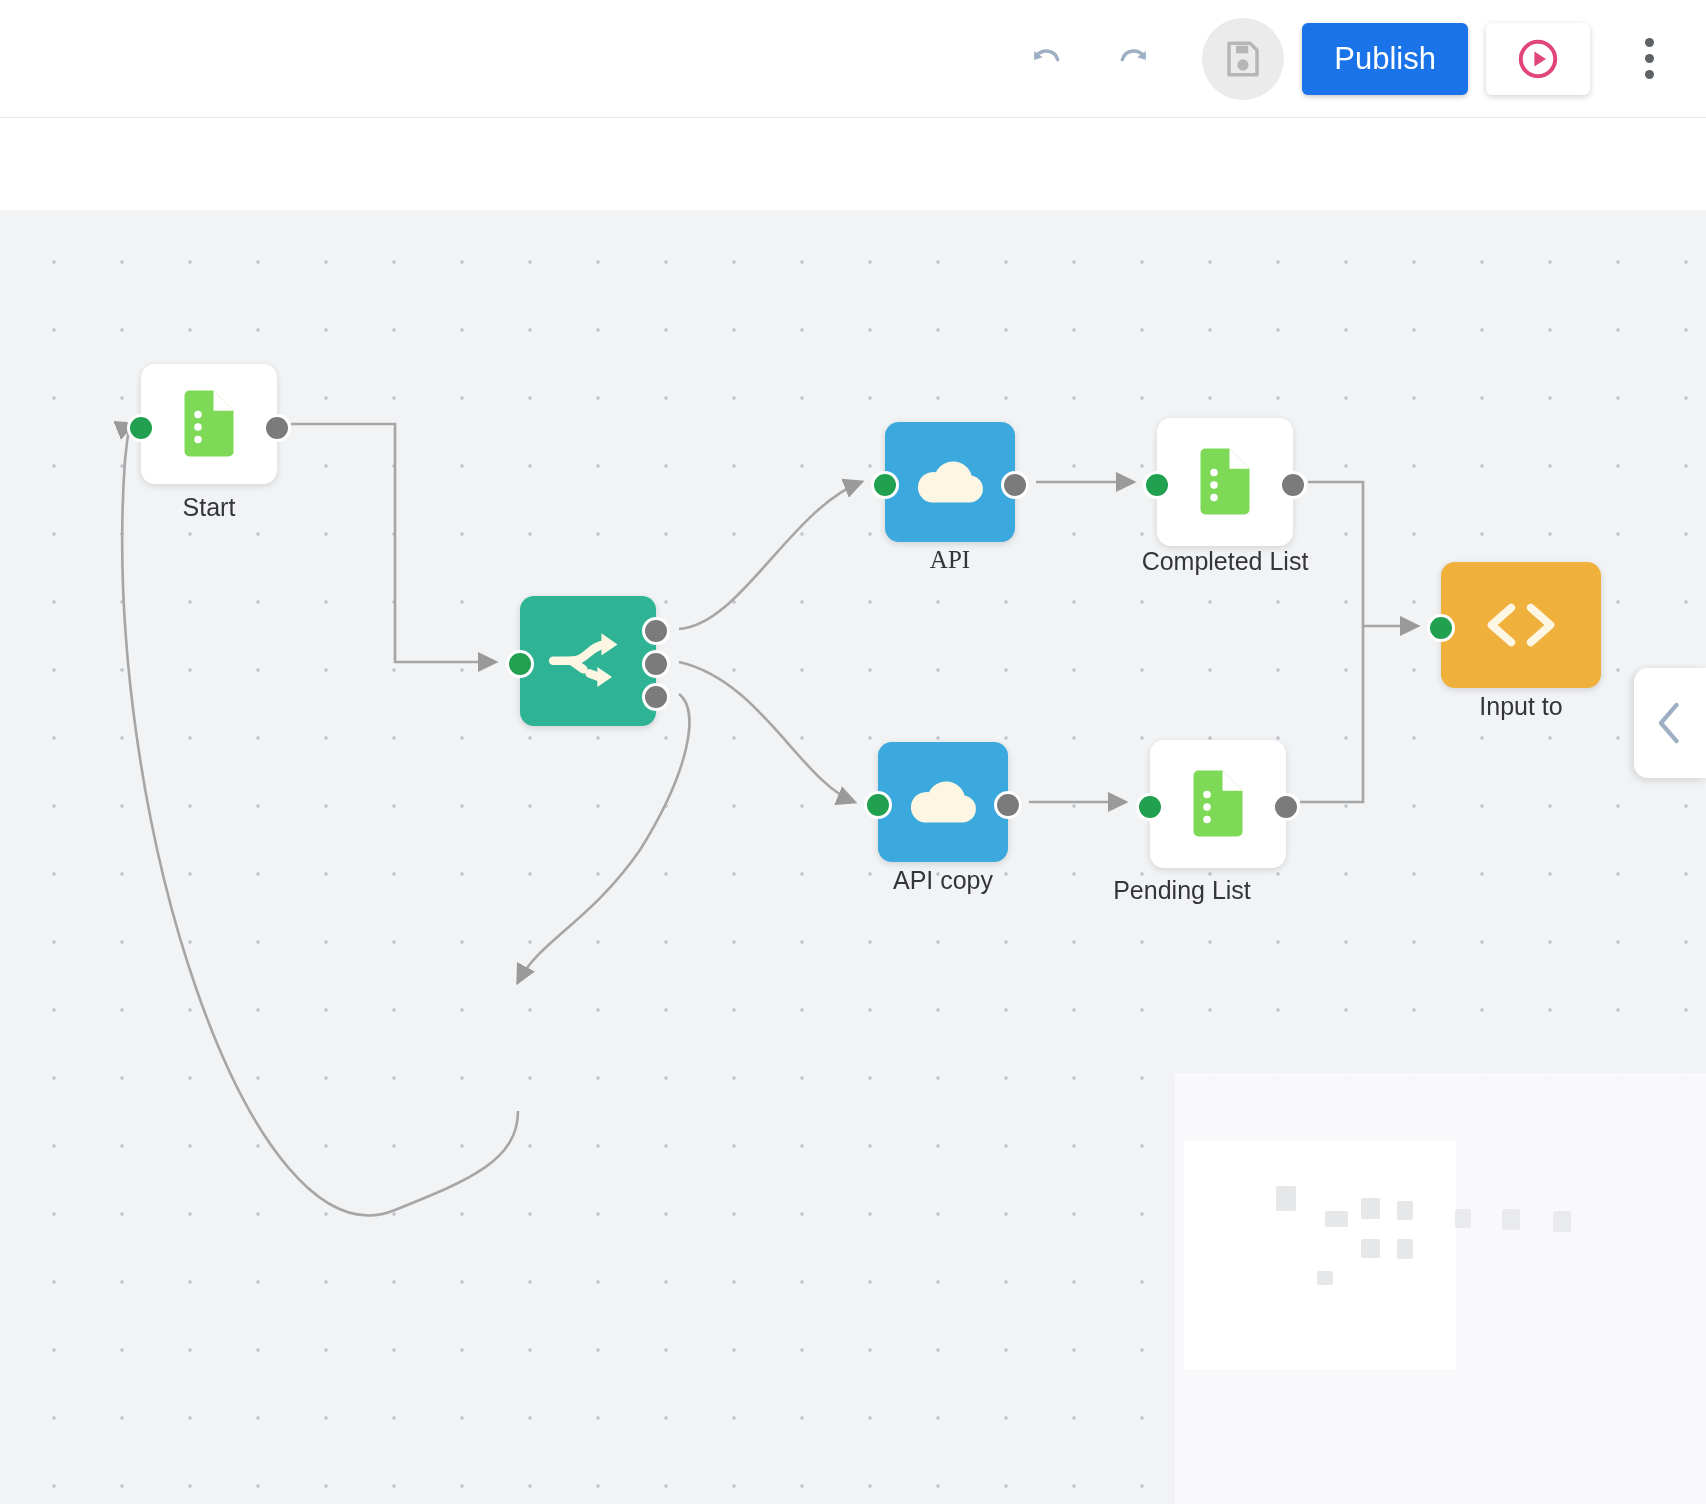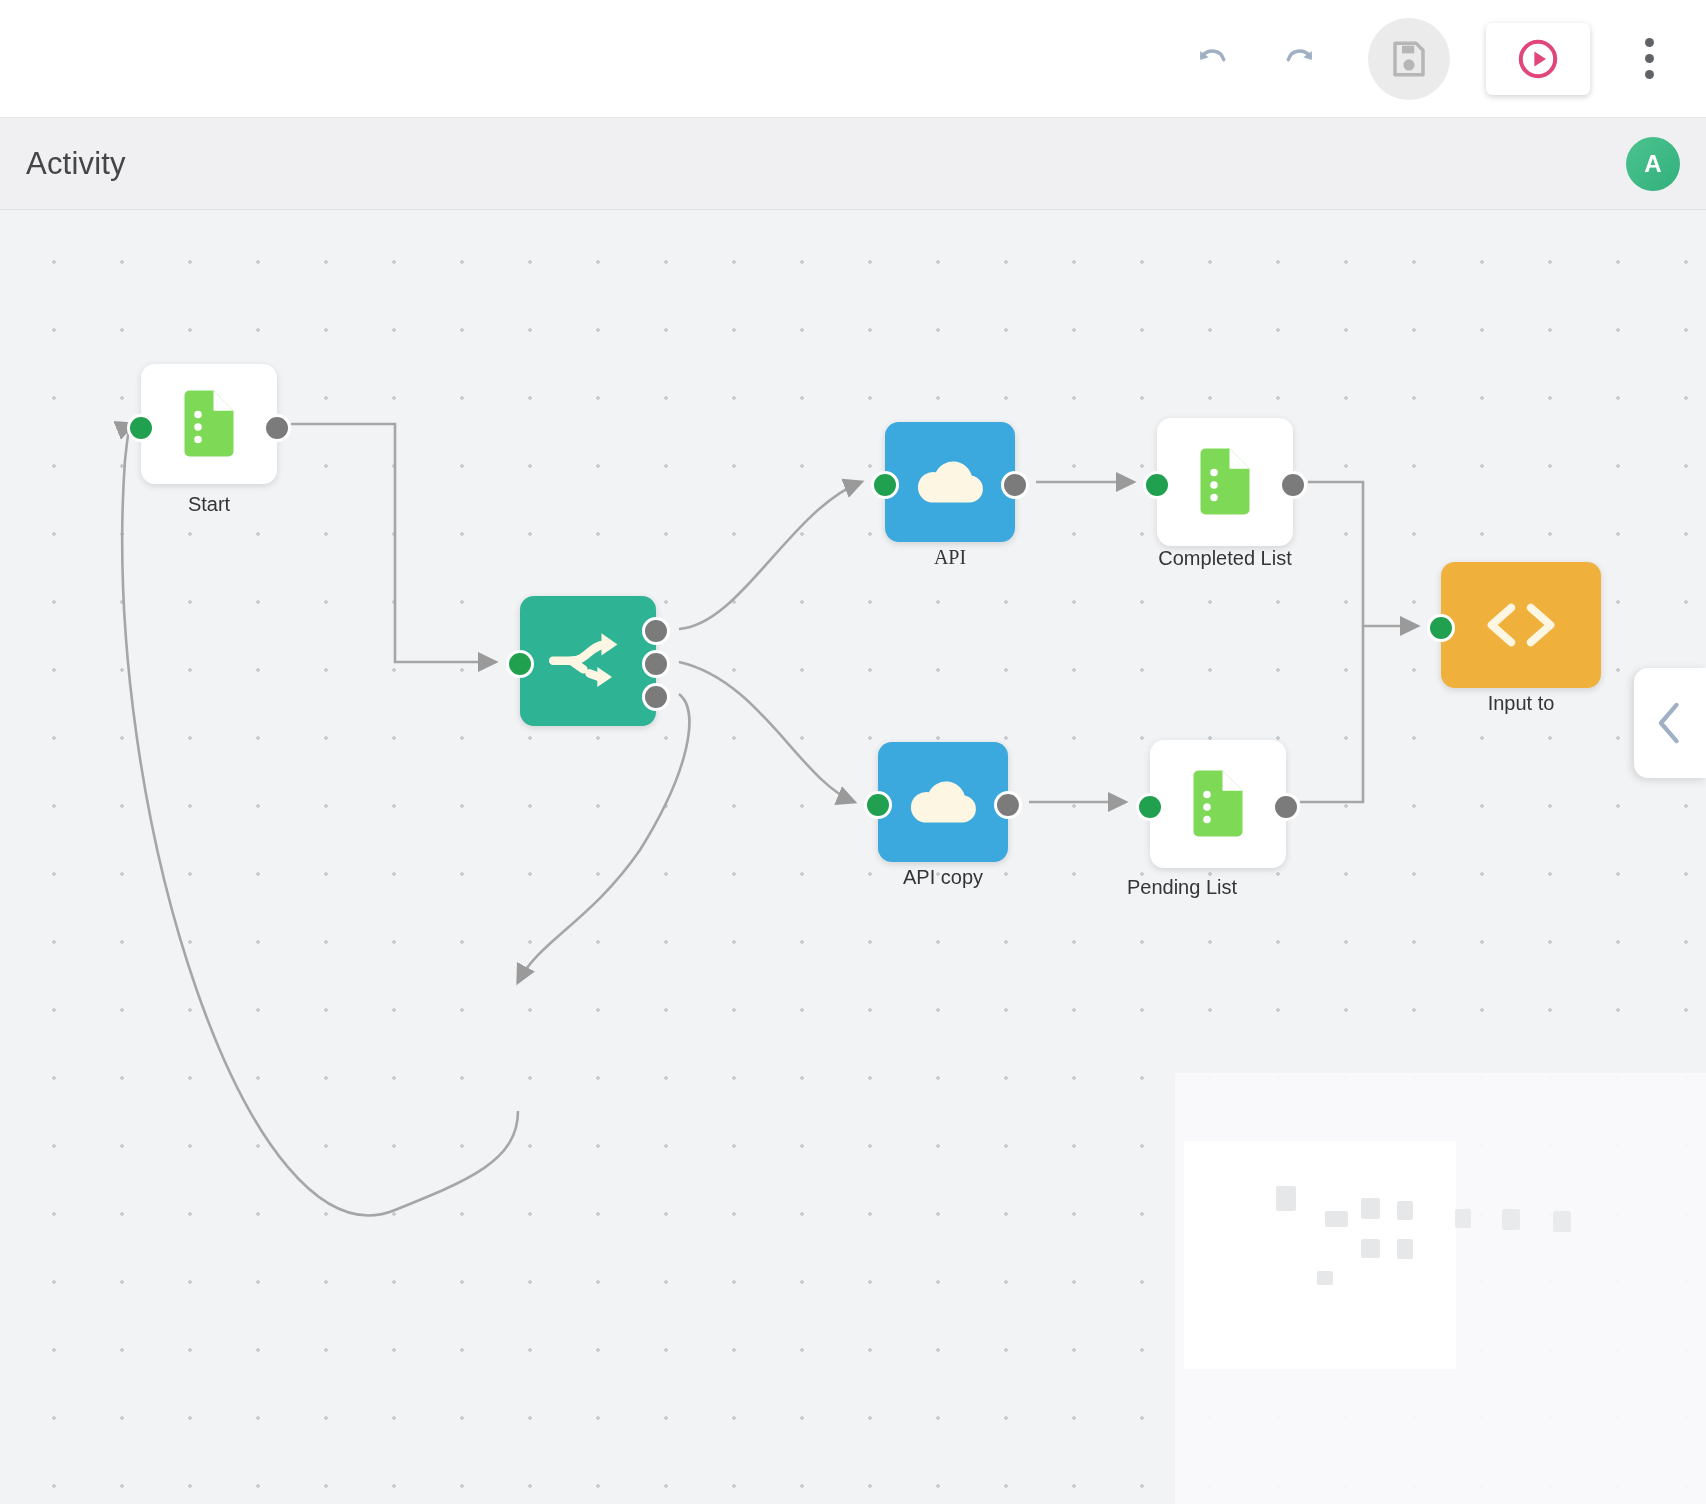--- a/index.html
+++ b/index.html
@@ -94,21 +94,21 @@
     display: flex; align-items: center; justify-content: center;
   }
   .node-white {
     background: #ffffff;
     box-shadow: 0 2px 7px rgba(0,0,0,.13);
   }
   .node-label {
     position: absolute;
     width: 300px;
     text-align: center;
-    font-size: 20px;
+    font-size: 25px;
     color: #343538;
     line-height: 1.13;
     white-space: pre-line;
   }
   .port {
     position: absolute;
     width: 22px; height: 22px; border-radius: 50%;
     border: 3px solid #ffffff;
     box-sizing: content-box;
   }
@@ -176,39 +176,36 @@
     </div>
 
     <div class="tb-save">
       <svg width="42" height="42" viewBox="0 0 24 24">
         <path d="M4 3h12l4 4v14H4z" fill="none" stroke="#b6b6b6" stroke-width="2" stroke-linejoin="round"></path>
         <rect x="8" y="4.4" width="7" height="4.4" fill="#b6b6b6"></rect>
         <circle cx="12" cy="15.4" r="3.2" fill="#b6b6b6"></circle>
       </svg>
     </div>
 
+    <button class="btn-publish">Publish</button>
 
     <div class="btn-run">
       <svg width="48" height="48" viewBox="0 0 24 24">
         <circle cx="12" cy="12" r="8.6" fill="none" stroke="#e0457b" stroke-width="2"></circle>
         <path d="M10.2 8.2 L16 12 L10.2 15.8 Z" fill="#e0457b"></path>
       </svg>
     </div>
 
     <div class="tb-kebab">
       <i></i>
       <i></i>
       <i></i>
     </div>
   </div>
 
-  <div class="subheader">
-    <div class="title">Activity</div>
-    <div class="avatar">A</div>
-  </div>
 
   <div class="canvas">
 
     <svg class="wires">
       <defs>
         <marker id="ah" markerWidth="9" markerHeight="9" refX="6.6" refY="4.5" orient="auto">
           <path d="M0,0.6 L8,4.5 L0,8.4 Z" fill="#9a9a9a"></path>
         </marker>
       </defs>
       <g stroke="#a6a6a6" stroke-width="2.6" fill="none">

